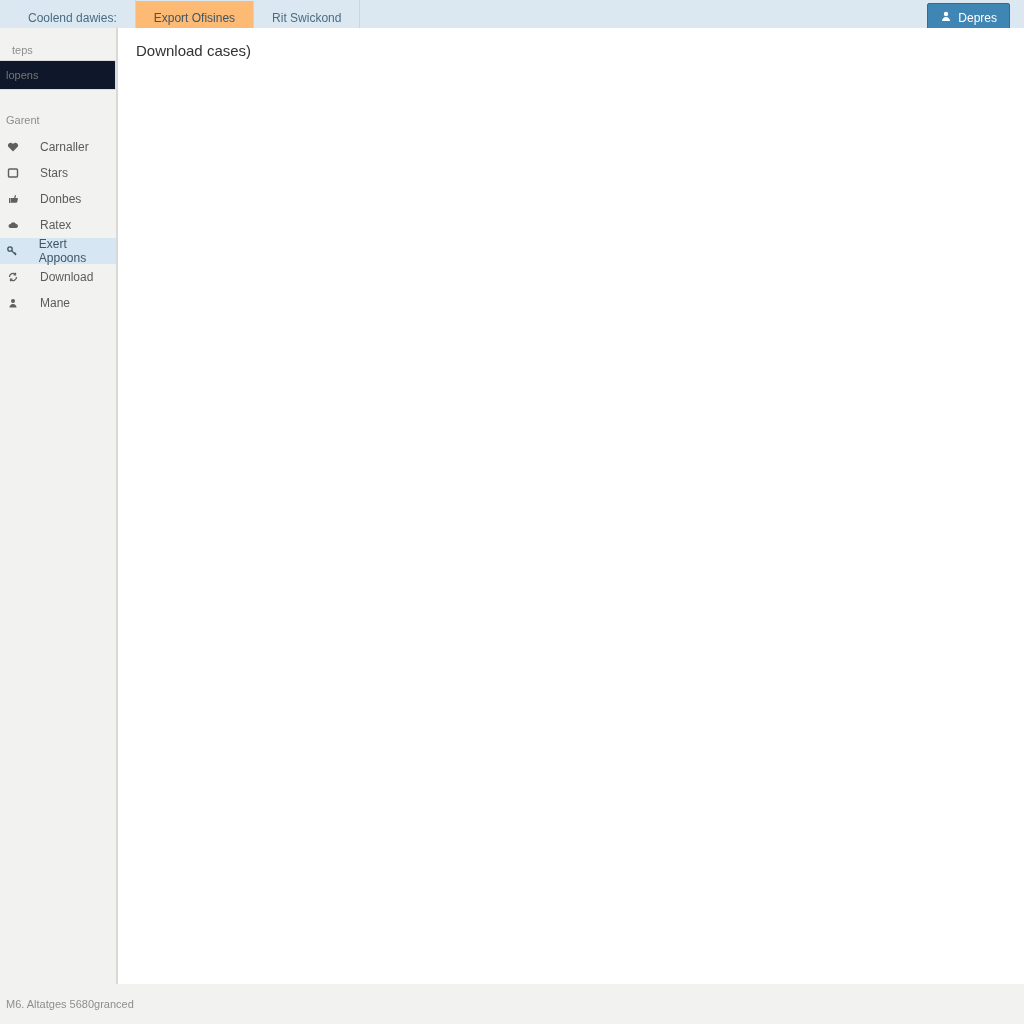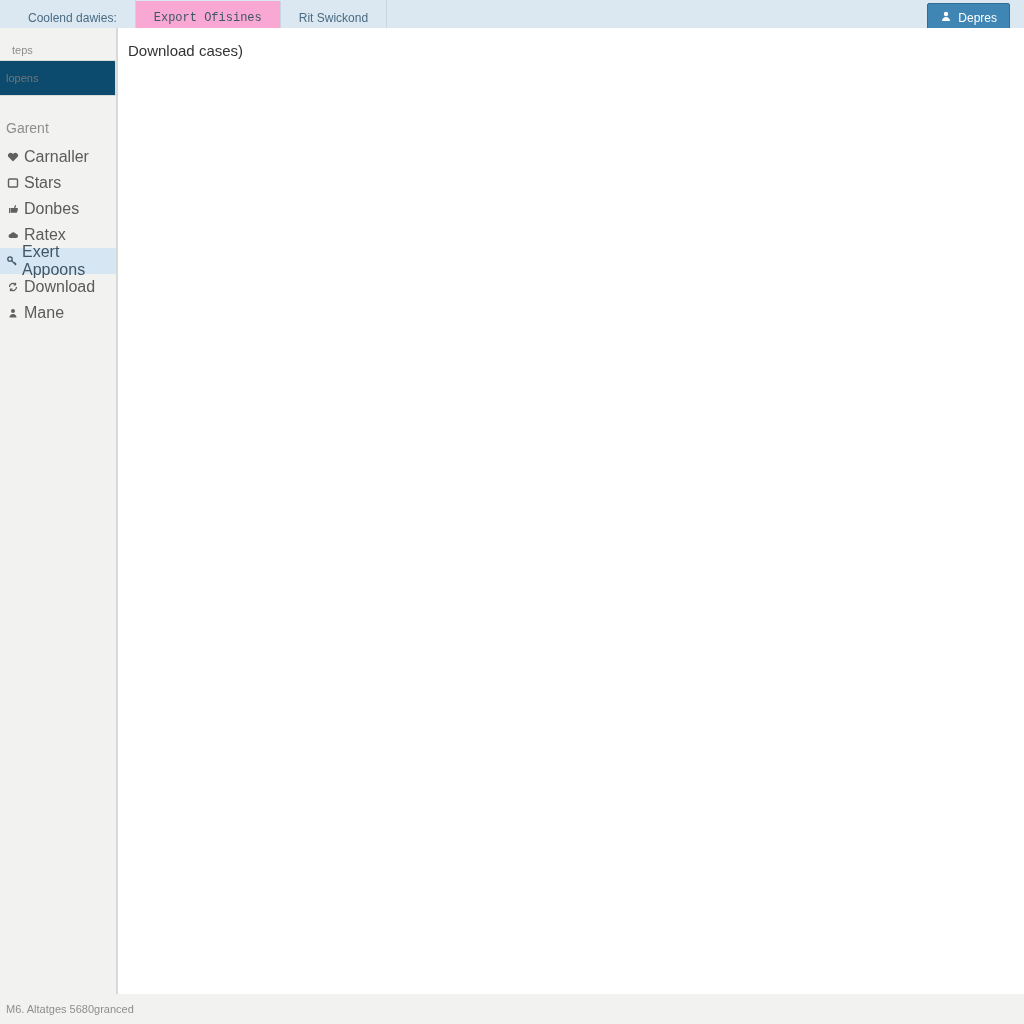--- a/index.html
+++ b/index.html
@@ -29,26 +29,25 @@
     padding: 0 18px;
     height: 100%;
     border-right: 1px solid #c8d6e0;
     color: #4a6b82;
     font-size: 12px;
     cursor: pointer;
     white-space: nowrap;
   }
   .tabstrip .tab.first { padding-left: 22px; }
   .tabstrip .tab.active {
-    background: #f9a8d4;
+    background: #fdba74;
     color: #3f5666;
     position: relative;
     top: 1px;
     border-bottom: 1px solid #ffffff;
-    font-family: Liberation Mono, monospace;
   }
   .tabstrip .spacer { flex: 1; }
   .tabstrip .action-btn {
     display: flex;
     align-items: center;
     gap: 6px;
     margin: 3px 14px 3px 12px;
     padding: 0 12px;
     background: #3f86b5;
     color: #ffffff;
@@ -69,48 +68,48 @@
     border-right: 2px solid #d9d9d7;
     padding: 10px 0 0 0;
   }
   .sidebar .section-label {
     font-size: 11px;
     color: #8e8e8e;
     padding: 6px 6px 4px 12px;
   }
   .sidebar .search-box {
     margin: 0 0 0 0;
-    height: 36px;
-    background: #0c4a6e;
+    height: 30px;
+    background: #0f172a;
     border: 1px solid #dcdcdc;
     border-left: none;
     border-radius: 0 2px 2px 0;
   }
   .sidebar .search-box input {
     width: 100%;
     height: 100%;
     border: none;
     outline: none;
     padding: 0 6px;
     font-size: 11px;
     color: #a9a9a9;
     background: transparent;
   }
   .sidebar .nav-header {
-    font-size: 14px;
+    font-size: 11px;
     color: #8e8e8e;
     padding: 24px 6px 8px 6px;
   }
   .sidebar .nav-item {
     display: flex;
     align-items: center;
-    gap: 4px;
+    gap: 20px;
     height: 26px;
     padding: 0 6px;
-    font-size: 16px;
+    font-size: 12px;
     color: #5b5b5b;
     cursor: pointer;
   }
   .sidebar .nav-item.selected {
     background: #d6e6f2;
     color: #3f5666;
   }
   .sidebar .nav-item .nav-icon {
     width: 14px; height: 14px;
     display: inline-flex;
@@ -120,32 +119,32 @@
   }
   .sidebar .nav-item.selected .nav-icon { color: #3f5666; }
   .sidebar .nav-item .nav-icon svg { width: 12px; height: 12px; }
 
   
   .content {
     position: absolute;
     top: 28px; bottom: 30px;
     left: 118px; right: 0;
     background: #ffffff;
-    padding: 14px 10px;
+    padding: 14px 18px;
   }
   .content .page-title {
     font-size: 15px;
     color: #333;
   }
 
   
   .statusbar {
     position: absolute;
     bottom: 0; left: 0; right: 0;
-    height: 30px;
+    height: 40px;
     background: #f2f2f0;
     border-top: 0 solid transparent;
     display: flex;
     align-items: center;
     padding: 0 6px;
     font-size: 11px;
     color: #8e8e8e;
   }
 </style>
 </head>

